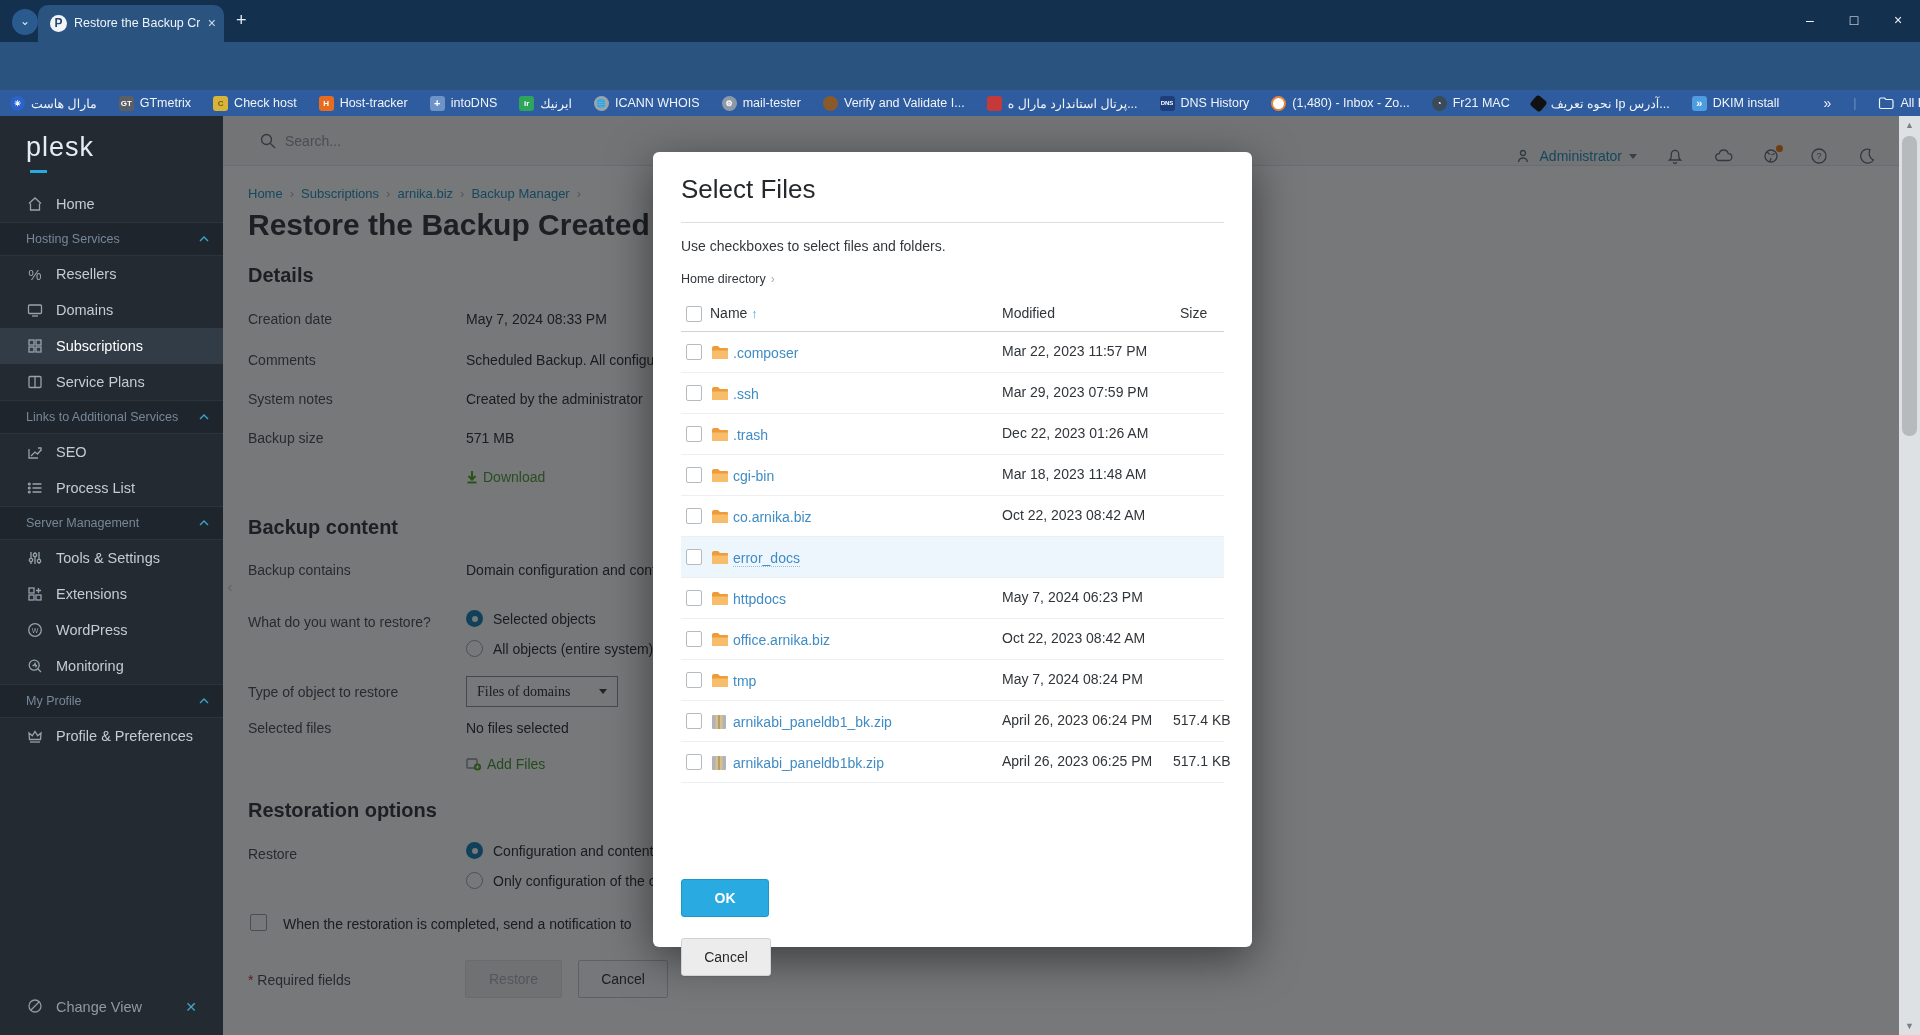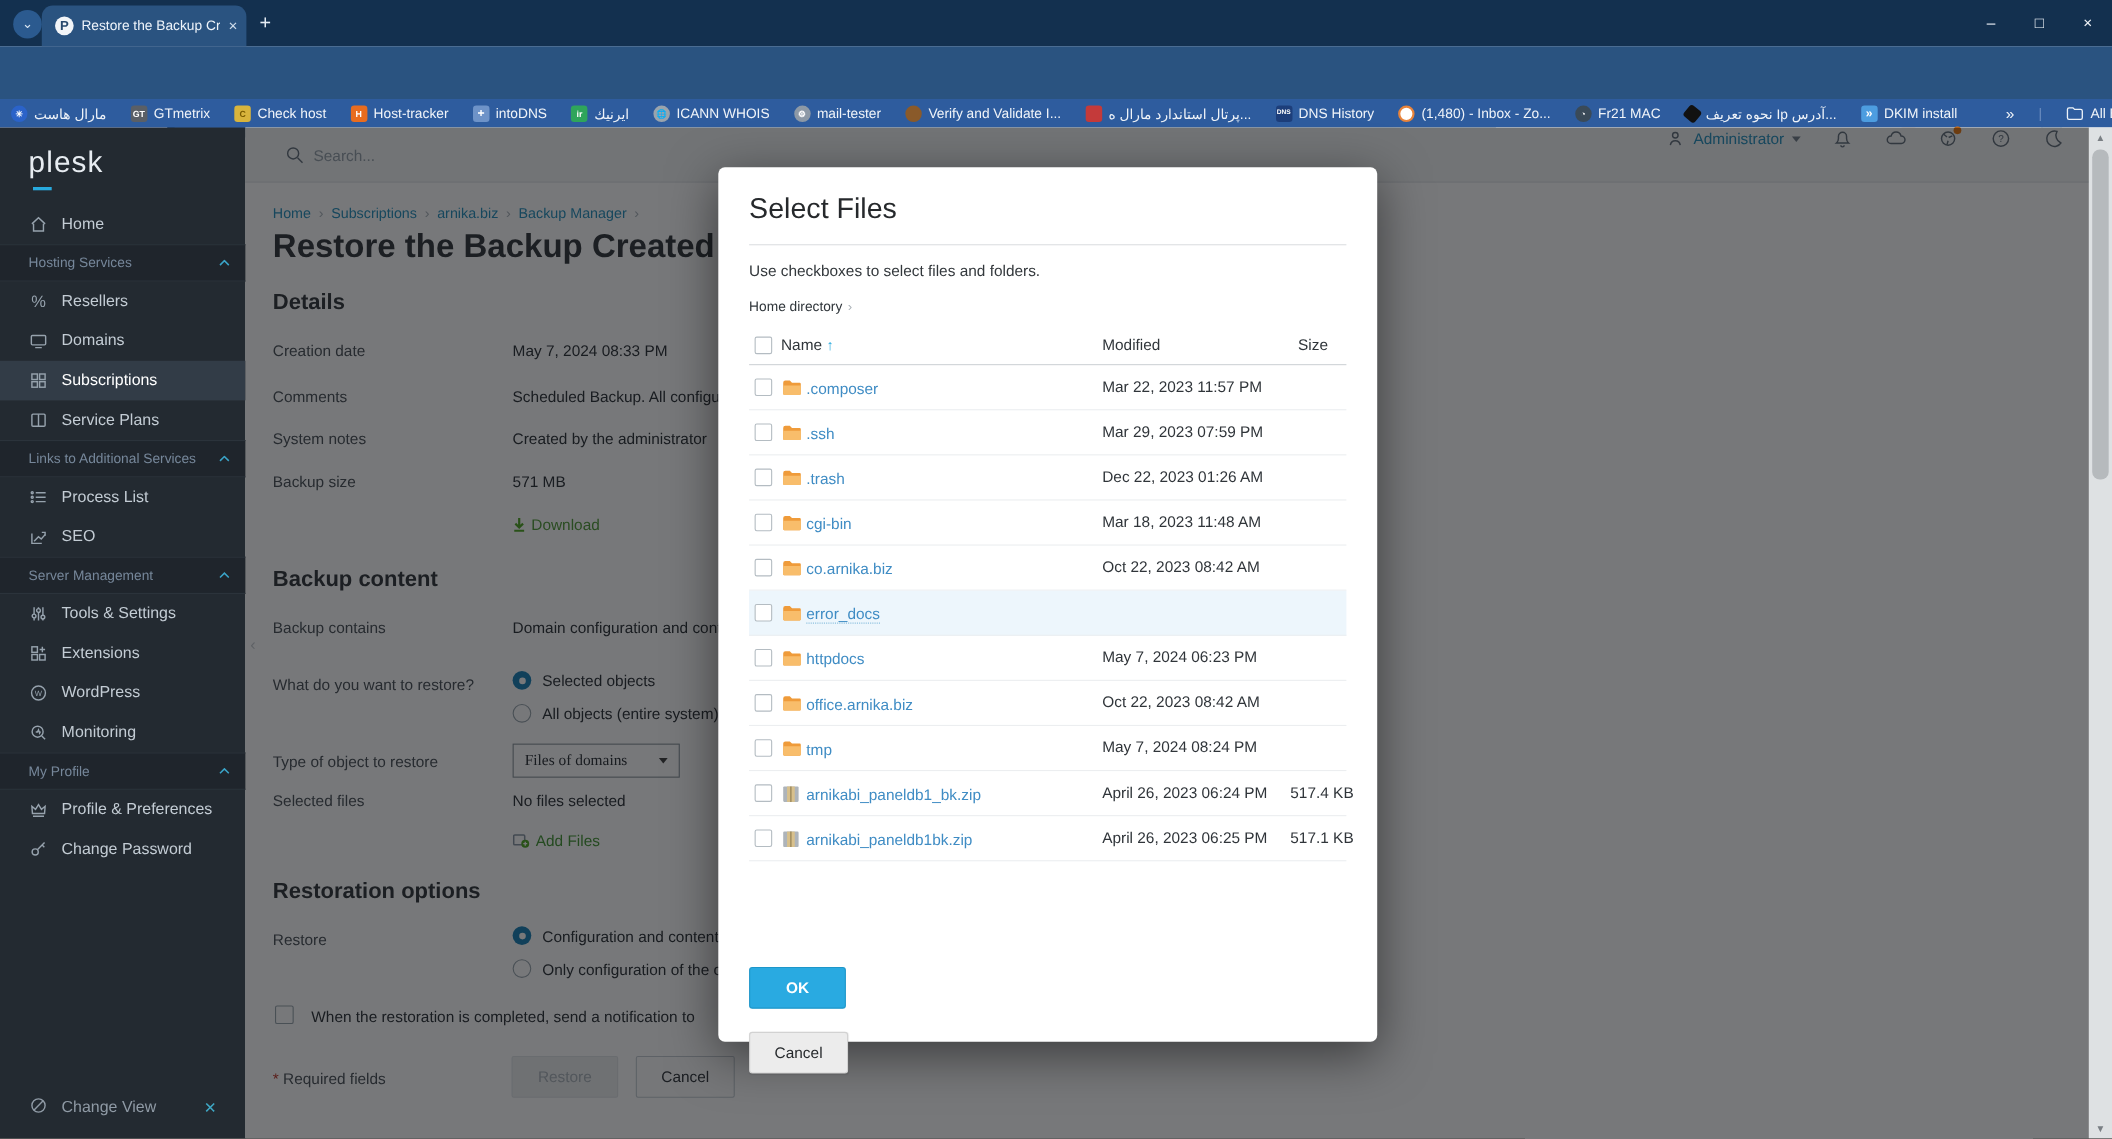--- a/index.html
+++ b/index.html
@@ -42,21 +42,21 @@
   .nhead svg { flex:0 0 auto; }
   .sfoot { position:absolute; left:0; bottom:10px; width:223px; height:36px; display:flex; align-items:center; gap:12px; padding-left:26px; font-size:14.5px; color:#8f9aa5; }
   .sfoot .x { position:absolute; right:26px; color:#3fa7c4; font-size:14px; }
 
   
   .workarea { position:absolute; left:223px; top:116px; width:1824px; height:919px; background:#ffffff; }
   .pheader { position:absolute; left:0; top:0; width:1676px; height:50px; background:#f3f5f6; border-bottom:1px solid #e1e5e8; }
   .search-ic { position:absolute; left:36px; top:16px; }
   .search-input { position:absolute; left:62px; top:10px; width:420px; height:30px; border:0; background:transparent; font-size:14px; color:#333; font-family:"Liberation Sans",sans-serif; }
   .search-input::placeholder { color:#98a3ac; }
-  .hright { position:absolute; right:22px; top:0; height:50px; display:flex; align-items:flex-start; gap:28px; }
+  .hright { position:absolute; right:22px; top:0; height:50px; display:flex; align-items:flex-end; gap:28px; }
   .admin { display:flex; align-items:center; gap:7px; font-size:14px; color:#2a93bf; }
   .hic { position:relative; width:20px; height:20px; display:inline-flex; align-items:center; justify-content:center; color:#66727d; }
   .dot { position:absolute; right:-2px; top:-1px; width:7px; height:7px; border-radius:50%; background:#e87a16; }
   .caret { width:0;height:0;border-left:4px solid transparent;border-right:4px solid transparent;border-top:5px solid #76828c; }
 
   .crumbs { position:absolute; left:25px; top:70px; font-size:13px; color:#9aa4ad; }
   .crumbs a { color:#2a93bf; text-decoration:none; }
   .crumbs .sep { margin:0 7px; color:#aeb6bd; }
   .h1 { position:absolute; left:25px; top:92px; font-size:30px; color:#363a3e; white-space:nowrap; }
   .h2 { position:absolute; left:25px; font-size:20px; font-weight:bold; color:#363a3e; }
@@ -289,36 +289,36 @@
       <div class="nhead">
           <span>Links to Additional Services</span>
           <span class="sp"></span>
           <svg width="10" height="6">
             <path d="M1 5 5 1l4 4" fill="none" stroke="#3aa4c8" stroke-width="1.4"></path>
           </svg>
         </div>
       <div class="nitem">
           <span class="ic">
             <svg class="ln" width="18" height="18">
+              <path d="M3 6v9h9M5 13l4-4 2.5 2L15 7"></path>
+              <path d="M12 5h3v3"></path>
+            </svg>
+          </span>
+          <span>SEO</span>
+        </div>
+      <div class="nitem">
+          <span class="ic">
+            <svg class="ln" width="18" height="18">
               <path d="M6.5 5h9M6.5 9h9M6.5 13h9"></path>
               <circle cx="3.3" cy="5" r=".9"></circle>
               <circle cx="3.3" cy="9" r=".9"></circle>
               <circle cx="3.3" cy="13" r=".9"></circle>
             </svg>
           </span>
           <span>Process List</span>
-        </div>
-      <div class="nitem">
-          <span class="ic">
-            <svg class="ln" width="18" height="18">
-              <path d="M3 6v9h9M5 13l4-4 2.5 2L15 7"></path>
-              <path d="M12 5h3v3"></path>
-            </svg>
-          </span>
-          <span>SEO</span>
         </div>
       <div class="nhead">
           <span>Server Management</span>
           <span class="sp"></span>
           <svg width="10" height="6">
             <path d="M1 5 5 1l4 4" fill="none" stroke="#3aa4c8" stroke-width="1.4"></path>
           </svg>
         </div>
       <div class="nitem">
           <span class="ic">
@@ -368,29 +368,20 @@
           </svg>
         </div>
       <div class="nitem">
           <span class="ic">
             <svg class="ln" width="18" height="18">
               <path d="M3.5 12.5 3 6l3.3 2.8L9 4.5l2.7 4.3L15 6l-.5 6.5Z"></path>
               <path d="M4 15h10"></path>
             </svg>
           </span>
           <span>Profile &amp; Preferences</span>
-        </div>
-      <div class="nitem">
-          <span class="ic">
-            <svg class="ln" width="18" height="18">
-              <circle cx="6" cy="11.5" r="2.8"></circle>
-              <path d="M8.2 9.3 14.5 3M12.3 5.2l2 2"></path>
-            </svg>
-          </span>
-          <span>Change Password</span>
         </div>
     </div>
     <div class="sfoot">
       <span class="ic"><svg class="ln" width="18" height="18" style="stroke:#8f9aa5;">
             <circle cx="9" cy="9" r="6"></circle>
             <path d="M5 13 13 5"></path>
           </svg></span>
       <span>Change View</span>
       <span class="x">✕</span>
     </div>

